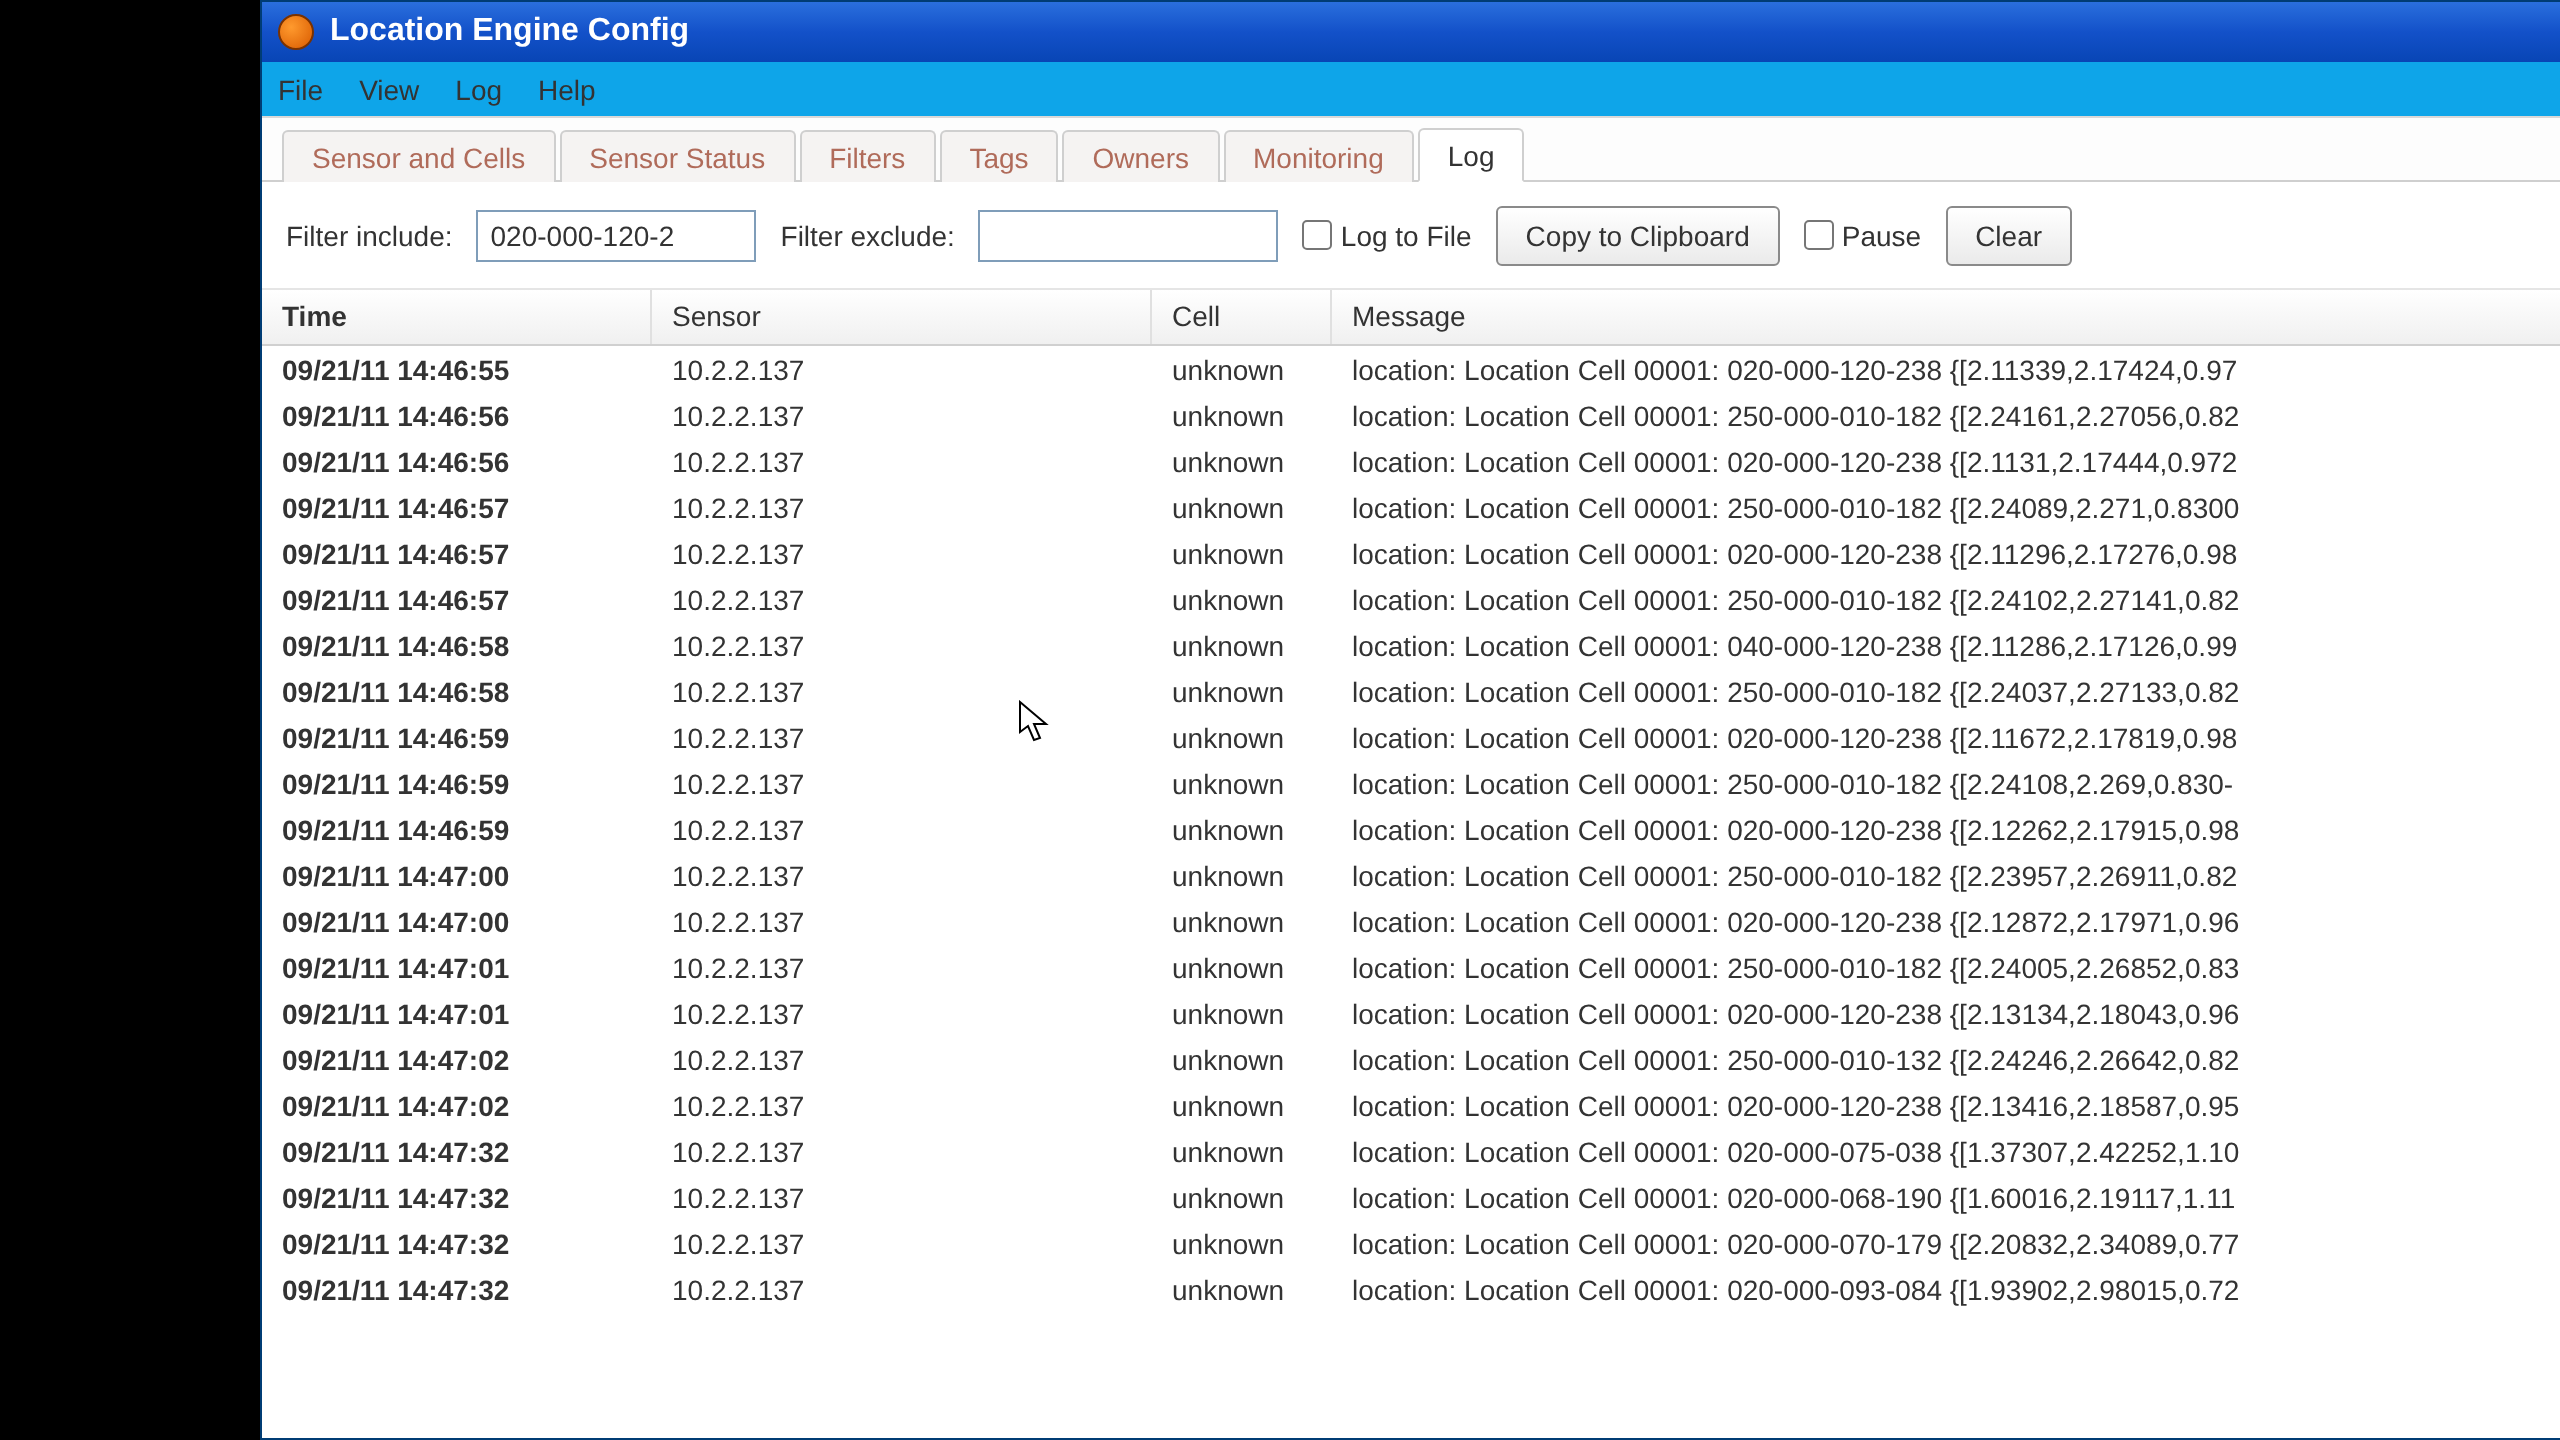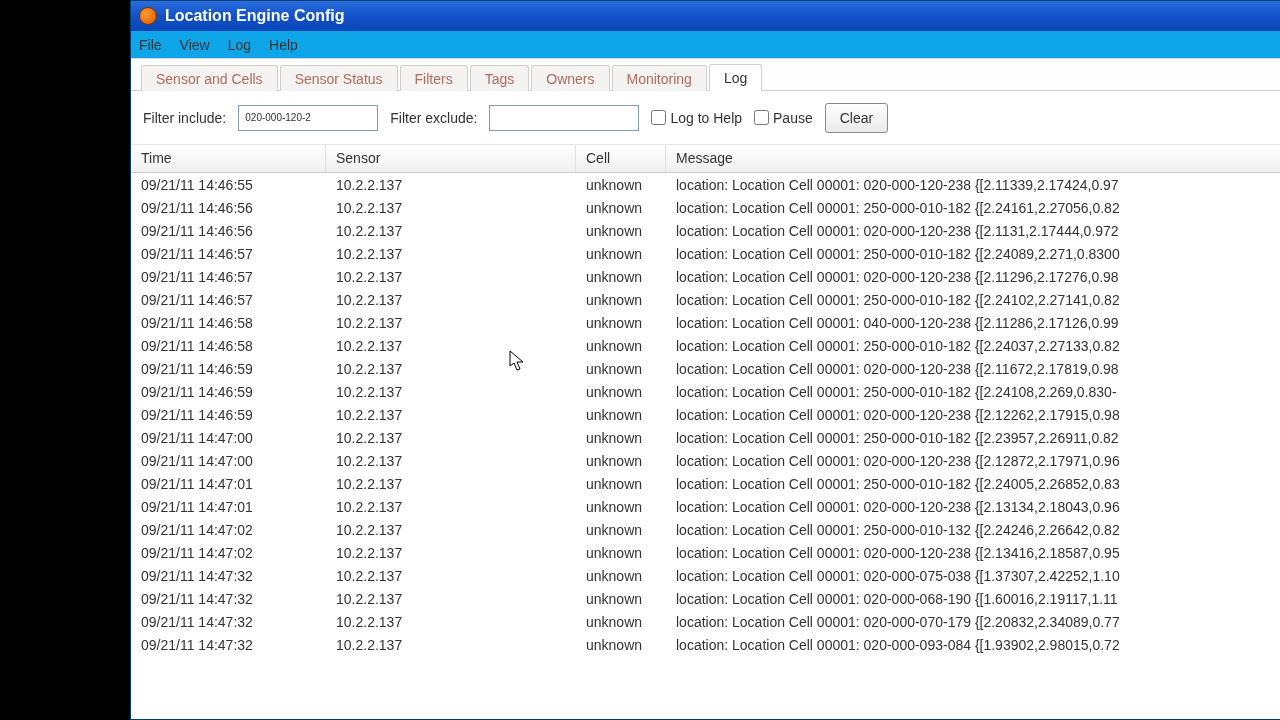--- a/index.html
+++ b/index.html
@@ -99,21 +99,21 @@
     border-bottom: 1px solid #e5e5e5;
     font-size: 14px;
     color: #333;
   }
   .filterbar label { white-space: nowrap; }
   .txt {
     height: 26px;
     border: 1px solid #7f9db9;
     background: #fff;
     padding: 2px 6px;
-    font-size: 10px;
+    font-size: 14px;
     color: #333;
     outline: none;
   }
   .txt.include { width: 140px; }
   .txt.exclude { width: 150px; }
   .chk {
     display: flex;
     align-items: center;
     gap: 4px;
     font-size: 14px;
@@ -158,21 +158,21 @@
     display: flex;
     height: 23px;
     align-items: center;
     white-space: nowrap;
   }
   .row .col {
     padding: 0 10px;
     overflow: hidden;
     white-space: nowrap;
   }
-  .col.time    { width: 195px; flex: 0 0 195px; }
+  .col.time    { width: 195px; flex: 0 0 195px; font-weight: bold; }
   .col.sensor  { width: 250px; flex: 0 0 250px; }
   .col.cell    { width: 90px;  flex: 0 0 90px; }
   .col.message { flex: 1 1 auto; }
   .cursor {
     position: absolute;
     width: 16px;
     height: 22px;
     pointer-events: none;
   }
 </style>
@@ -204,22 +204,23 @@
       <div class="tab active">Log</div>
     </div>
 
     <div class="filterbar">
       <label>Filter include:</label>
       <input class="txt include" value="020-000-120-2" style="">
       <label>Filter exclude:</label>
       <input class="txt exclude" value="" style="">
       <label class="chk">
         <input type="checkbox" style="">
-        <span>Log to Help</span>
+        <span>Log to File</span>
       </label>
+      <button class="btn">Copy to Clipboard</button>
       <label class="chk">
         <input type="checkbox" style="">
         <span>Pause</span>
       </label>
       <button class="btn">Clear</button>
     </div>
 
     <div class="logarea">
       <div class="loghead">
         <div class="col time">Time</div>

